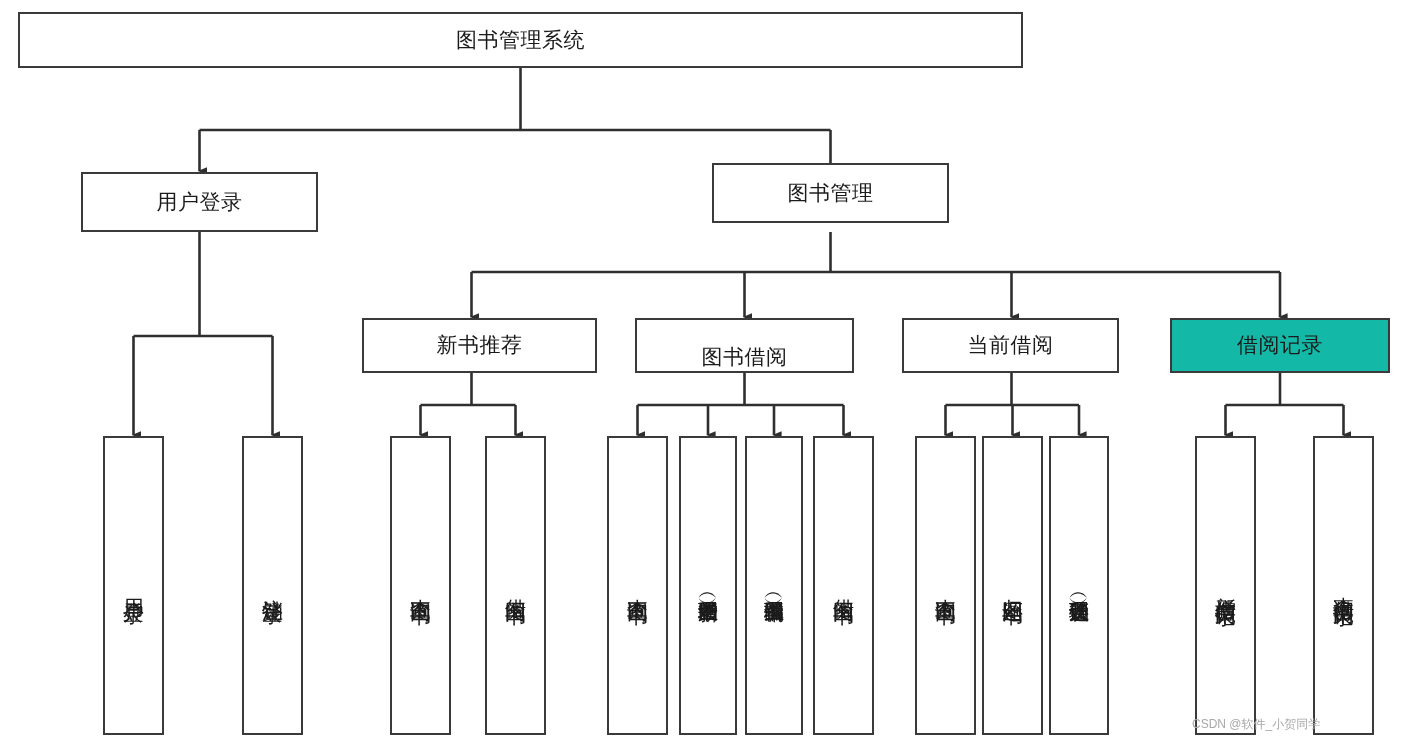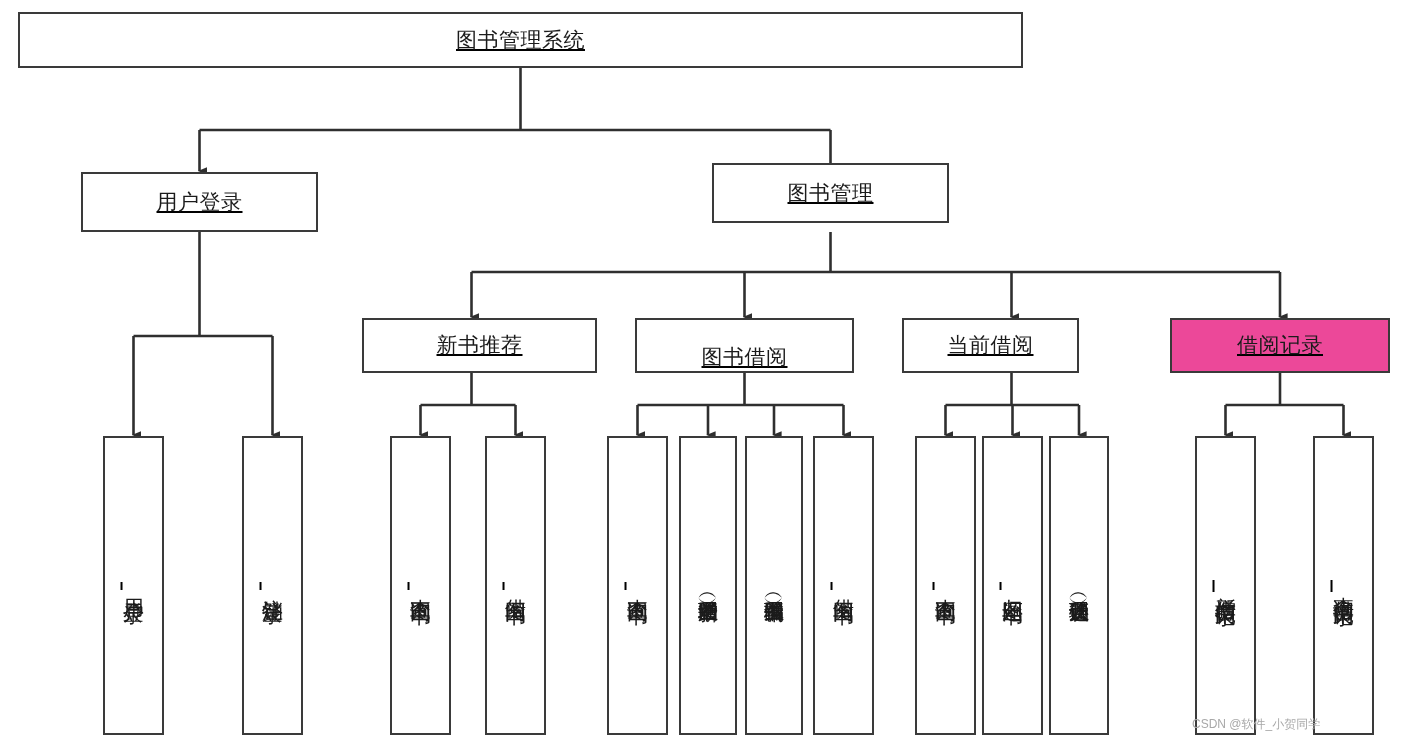--- a/index.html
+++ b/index.html
@@ -30,21 +30,20 @@
   }
   .node-box {
     position: absolute;
     box-sizing: border-box;
     background: #ffffff;
     border: 2px solid #3a3a3a;
     display: flex;
     align-items: center;
     justify-content: center;
     overflow: hidden;
-    text-decoration: underline;
   }
   .node-label {
     color: #1b1b1b;
     font-family: "DejaVu Sans", "Liberation Sans", sans-serif;
     line-height: 1.18;
     text-align: center;
     white-space: pre;
     letter-spacing: 0.5px;
   }
   .node-box.horizontal .node-label {
@@ -128,24 +127,24 @@
       </div>
       <div class="node-box horizontal" style="left: 712px; top: 163px; width: 237px; height: 60px; border-color: rgb(58, 58, 58); background: rgb(255, 255, 255);">
         <span class="node-label" style="color: rgb(27, 27, 27);">图书管理</span>
       </div>
       <div class="node-box horizontal" style="left: 362px; top: 318px; width: 235px; height: 55px; border-color: rgb(58, 58, 58); background: rgb(255, 255, 255);">
         <span class="node-label" style="color: rgb(27, 27, 27);">新书推荐</span>
       </div>
       <div class="node-box horizontal" style="left: 635px; top: 318px; width: 219px; height: 55px; border-color: rgb(58, 58, 58); background: rgb(255, 255, 255);">
         <span class="node-label" style="color: rgb(27, 27, 27); margin-top: 24px;">图书借阅</span>
       </div>
-      <div class="node-box horizontal" style="left: 902px; top: 318px; width: 177px; height: 55px; border-color: rgb(58, 58, 58); background: rgb(255, 255, 255);">
+      <div class="node-box horizontal" style="left: 902px; top: 318px; width: 217px; height: 55px; border-color: rgb(58, 58, 58); background: rgb(255, 255, 255);">
         <span class="node-label" style="color: rgb(27, 27, 27);">当前借阅</span>
       </div>
-      <div class="node-box horizontal" style="left: 1170px; top: 318px; width: 220px; height: 55px; border-color: rgb(58, 58, 58); background: #ec4899;">
+      <div class="node-box horizontal" style="left: 1170px; top: 318px; width: 220px; height: 55px; border-color: rgb(58, 58, 58); background: #14b8a6;">
         <span class="node-label" style="color: rgb(27, 27, 27);">借阅记录</span>
       </div>
       <div class="node-box vertical" style="left: 103px; top: 436px; width: 61px; height: 299px; border-color: rgb(58, 58, 58); background: rgb(255, 255, 255);">
         <span class="node-label" style="color: rgb(27, 27, 27);">用户登录</span>
       </div>
       <div class="node-box vertical" style="left: 242px; top: 436px; width: 61px; height: 299px; border-color: rgb(58, 58, 58); background: rgb(255, 255, 255);">
         <span class="node-label" style="color: rgb(27, 27, 27);">注销登录</span>
       </div>
       <div class="node-box vertical" style="left: 390px; top: 436px; width: 61px; height: 299px; border-color: rgb(58, 58, 58); background: rgb(255, 255, 255);">
         <span class="node-label" style="color: rgb(27, 27, 27);">查询图书</span>

